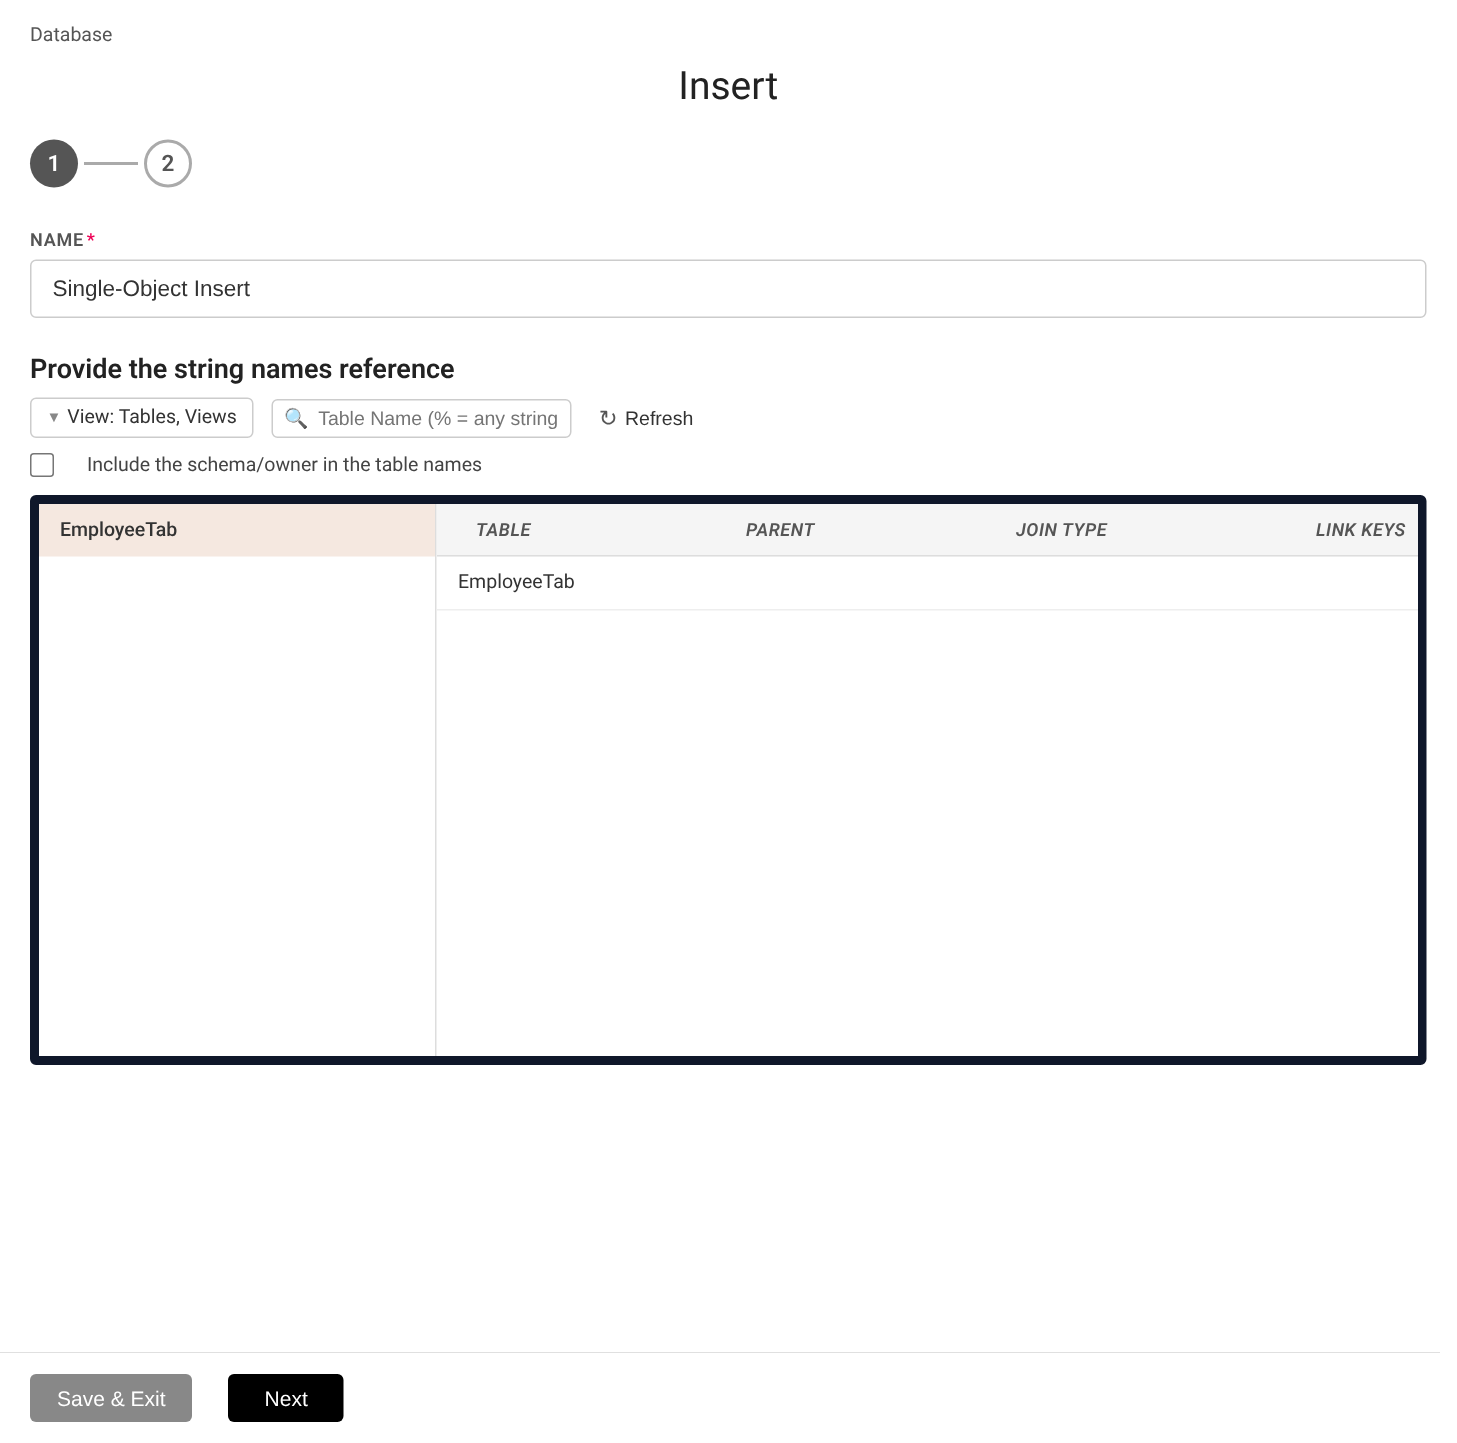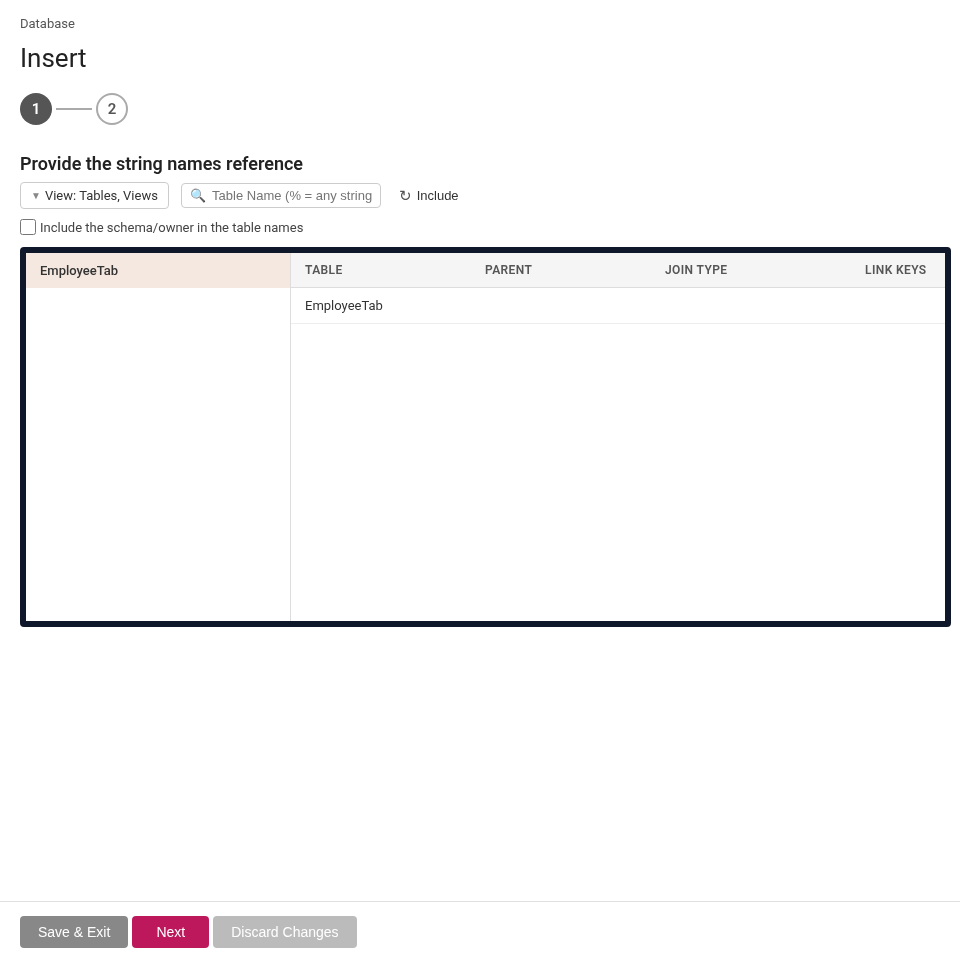--- a/index.html
+++ b/index.html
@@ -27,20 +27,21 @@
       color: #555;
       text-decoration: none;
       cursor: pointer;
     }
 
     .page-title {
       font-size: 26px;
       font-weight: 400;
       margin-bottom: 20px;
       color: #222;
+      text-align: center;
     }
 
     .stepper {
       display: flex;
       align-items: center;
       margin-bottom: 28px;
     }
 
     .step-circle {
       width: 32px;
@@ -171,21 +172,21 @@
     }
 
     .refresh-icon {
       font-size: 15px;
       color: #555;
     }
 
     .checkbox-row {
       display: flex;
       align-items: center;
-      gap: 4px;
+      gap: 22px;
       margin-bottom: 12px;
     }
 
     .checkbox-row input[type="checkbox"] {
       width: 16px;
       height: 16px;
       cursor: pointer;
     }
 
     .checkbox-label {
@@ -225,21 +226,22 @@
       flex: 1;
       background: #fff;
       overflow-y: auto;
     }
 
     .table-header {
       display: grid;
       grid-template-columns: 180px 180px 200px 180px;
       background: #f5f5f5;
       border-bottom: 1px solid #ddd;
-      padding: 10px 14px;
+      padding: 10px 26px;
+      font-style: italic;
     }
 
     .table-header-cell {
       font-size: 12px;
       font-weight: 600;
       color: #555;
       text-transform: uppercase;
       letter-spacing: 0.4px;
     }
 
@@ -255,37 +257,37 @@
     .footer {
       position: fixed;
       bottom: 0;
       left: 0;
       width: 960px;
       background: #fff;
       border-top: 1px solid #e0e0e0;
       padding: 14px 20px;
       display: flex;
       align-items: center;
-      gap: 4px;
+      gap: 24px;
     }
 
     .btn-save-exit {
       padding: 8px 18px;
       background: #888;
       color: #fff;
       border: none;
       border-radius: 4px;
       font-size: 14px;
       cursor: pointer;
       font-weight: 500;
     }
 
     .btn-next {
       padding: 8px 24px;
-      background: #be185d;
+      background: #000000;
       color: #fff;
       border: none;
       border-radius: 4px;
       font-size: 14px;
       cursor: pointer;
       font-weight: 500;
     }
 
     .btn-discard {
       padding: 8px 18px;
@@ -308,35 +310,41 @@
   </div>
 
   <h1 class="page-title">Insert</h1>
 
   <div class="stepper">
     <div class="step-circle active">1</div>
     <div class="step-connector"></div>
     <div class="step-circle inactive">2</div>
   </div>
 
+  <div>
+    <div class="field-label">
+      <span>NAME</span><span class="required">*</span>
+    </div>
+    <input class="text-input" type="text" value="Single-Object Insert" style="">
+  </div>
 
   <div class="section-title">Provide the string names reference</div>
 
   <div class="toolbar">
     <div class="view-dropdown">
       <span class="chevron-icon">▼</span>
       <span>View: Tables, Views</span>
     </div>
     <div class="search-wrapper">
       <span class="search-icon">🔍</span>
       <input class="search-input" type="text" placeholder="Table Name (% = any string)" style="">
     </div>
     <button class="refresh-btn">
       <span class="refresh-icon">↻</span>
-      <span>Include</span>
+      <span>Refresh</span>
     </button>
   </div>
 
   <div class="checkbox-row">
     <input type="checkbox" id="schema-checkbox" style="">
     <label class="checkbox-label" for="schema-checkbox">Include the schema/owner in the table names</label>
   </div>
 
   <div class="tables-container">
 
@@ -360,14 +368,13 @@
         <div></div>
       </div>
     </div>
   </div>
 
 </div>
 
 <div class="footer">
   <button class="btn-save-exit">Save &amp; Exit</button>
   <button class="btn-next">Next</button>
-  <button class="btn-discard">Discard Changes</button>
 </div>
 
 </body></html>

